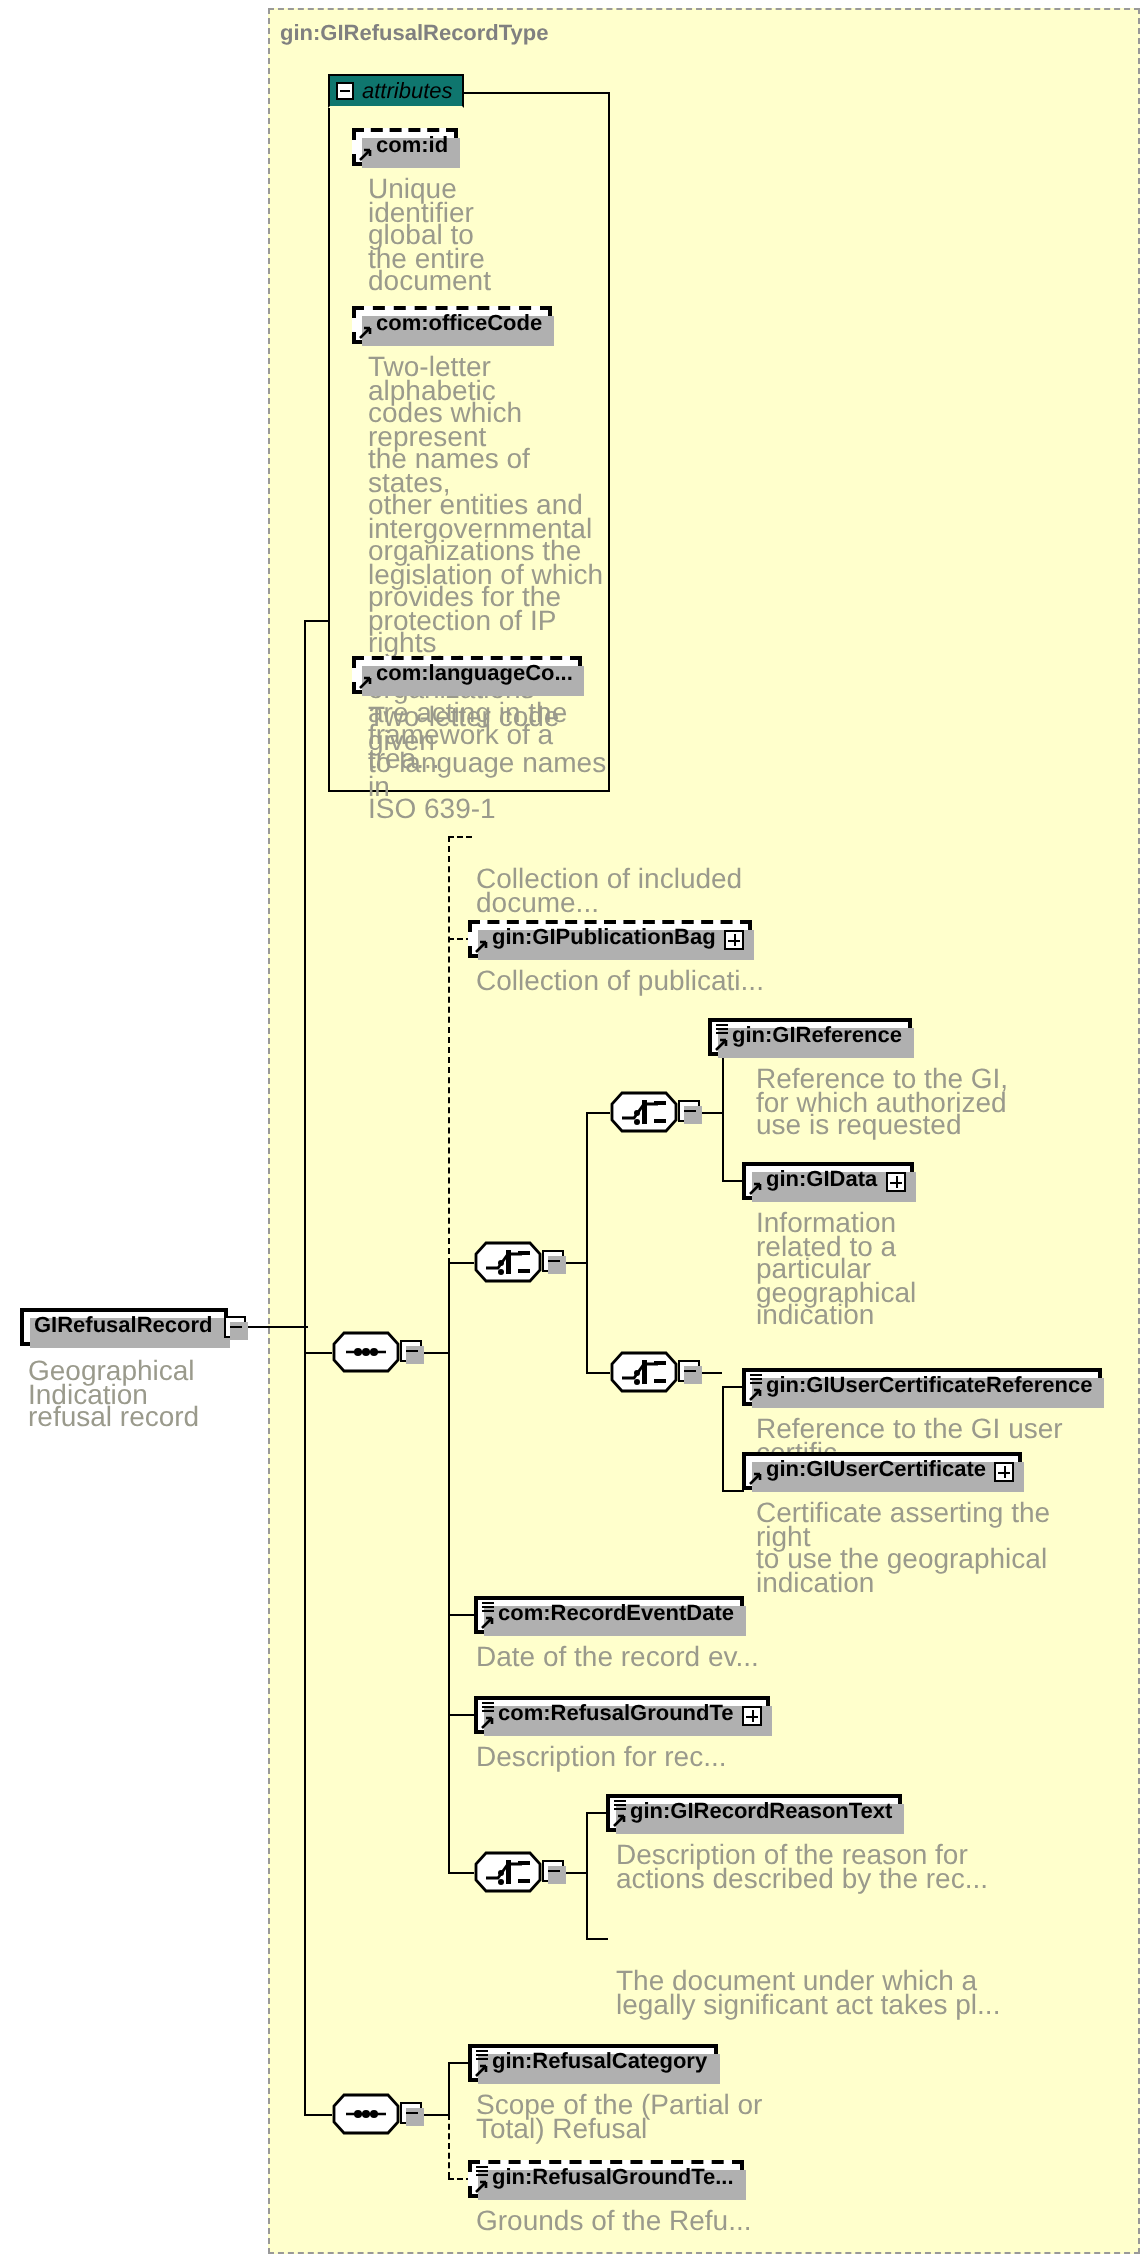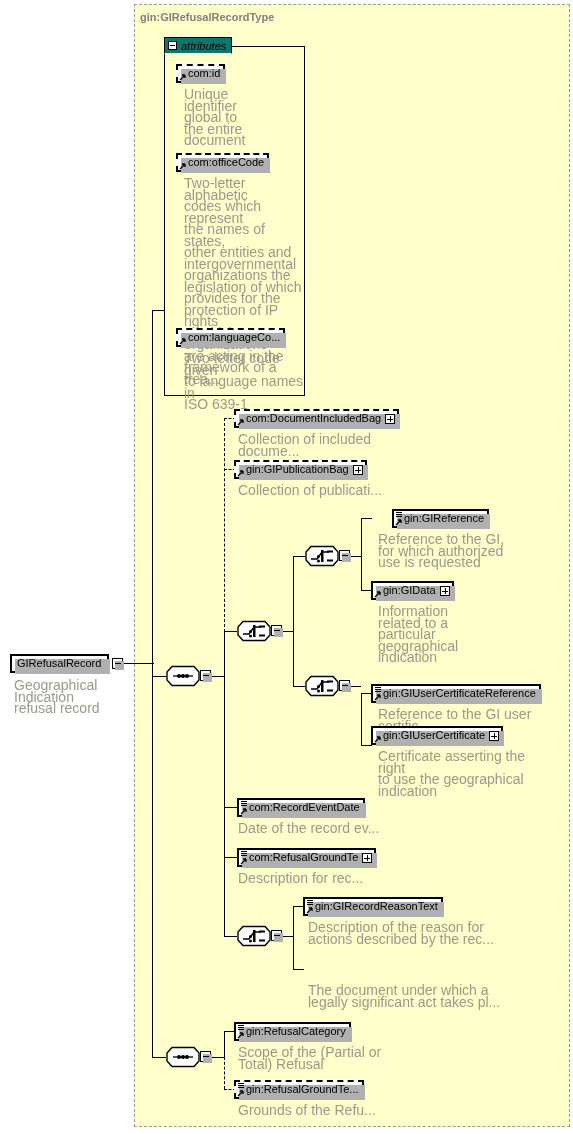--- a/index.html
+++ b/index.html
@@ -76,21 +76,21 @@
     z-index:2;
   }
   .node .shadow {
     position:absolute; left:3px; top:3px; right:-3px; bottom:-3px;
     background:#b0b0b0; z-index:-1;
   }
   .node.solid  { border:2px solid #000000; }
   .node.dashed { border:2px dashed #000000; }
   .node-label {
     font-size:11px;
-    font-weight:normal;
+    font-weight:bold;
     color:#000;
     padding:0 3px 0 1px;
     line-height:15px;
   }
   
   .arrow-glyph {
     position:absolute;
     left:1px; bottom:0px;
     width:8px; height:8px;
     z-index:4;
@@ -252,29 +252,20 @@
   <div class="ln v" style="left:224px; top:631px; height:305px;"></div>
   <div class="ln h" style="left:224px; top:631px; width:13px;"></div>
   <div class="ln h" style="left:224px; top:807px; width:14px;"></div>
   <div class="ln h" style="left:224px; top:857px; width:14px;"></div>
   <div class="ln h" style="left:224px; top:936px; width:13px;"></div>
 
   <div class="dln v" style="left:224px; top:418px; height:214px;"></div>
   <div class="dln h" style="left:224px; top:418px; width:12px;"></div>
   <div class="dln h" style="left:224px; top:469px; width:12px;"></div>
 
-  <div class="node dashed" style="left:234px; top:409px;">
-    <span class="shadow"></span>
-    <svg class="arrow-glyph" viewBox="0 0 8 8">
-        <path d="M1 7 L6 2 M6 2 L3 2 M6 2 L6 5" stroke="#000" stroke-width="1.3" fill="none"></path>
-      </svg>
-    <span class="node-pad"></span>
-    <span class="node-label">com:DocumentIncludedBag</span>
-    <span class="expand"></span>
-  </div>
   <div class="doc" style="left:238px; top:434px; width:190px;">Collection of included docume...</div>
 
   <div class="node dashed" style="left:234px; top:460px;">
     <span class="shadow"></span>
     <svg class="arrow-glyph" viewBox="0 0 8 8">
         <path d="M1 7 L6 2 M6 2 L3 2 M6 2 L6 5" stroke="#000" stroke-width="1.3" fill="none"></path>
       </svg>
     <span class="node-pad"></span>
     <span class="node-label">gin:GIPublicationBag</span>
     <span class="expand"></span>
@@ -313,21 +304,21 @@
     </svg>
   </div>
   <div class="collapse" style="left:339px; top:550px;">
       <span class="sh"></span>
     </div>
   <div class="ln h" style="left:350px; top:556px; width:11px;"></div>
   <div class="ln v" style="left:361px; top:518px; height:72px;"></div>
   <div class="ln h" style="left:361px; top:518px; width:11px;"></div>
   <div class="ln h" style="left:361px; top:590px; width:11px;"></div>
 
-  <div class="node solid" style="left:392px; top:509px;">
+  <div class="node solid" style="left:354px; top:509px;">
     <span class="shadow"></span>
     <svg class="seq-glyph" viewBox="0 0 8 8">
         <path d="M1 1.5 H7 M1 3.5 H7 M1 5.5 H7" stroke="#000" stroke-width="1" fill="none"></path>
       </svg>
     <svg class="arrow-glyph" viewBox="0 0 8 8">
         <path d="M1 7 L6 2 M6 2 L3 2 M6 2 L6 5" stroke="#000" stroke-width="1.3" fill="none"></path>
       </svg>
     <span class="node-pad"></span>
     <span class="node-label">gin:GIReference</span>
   </div>

